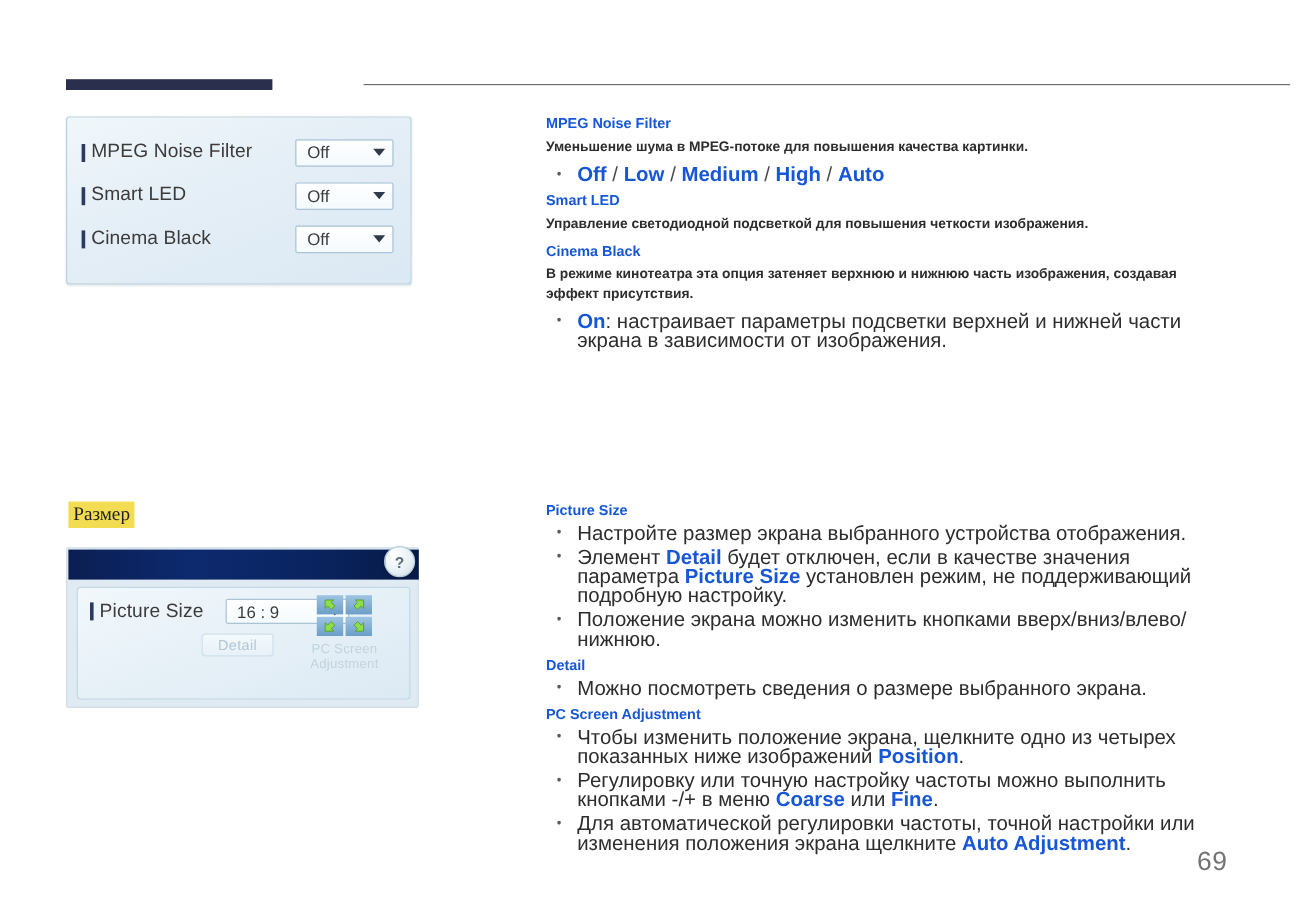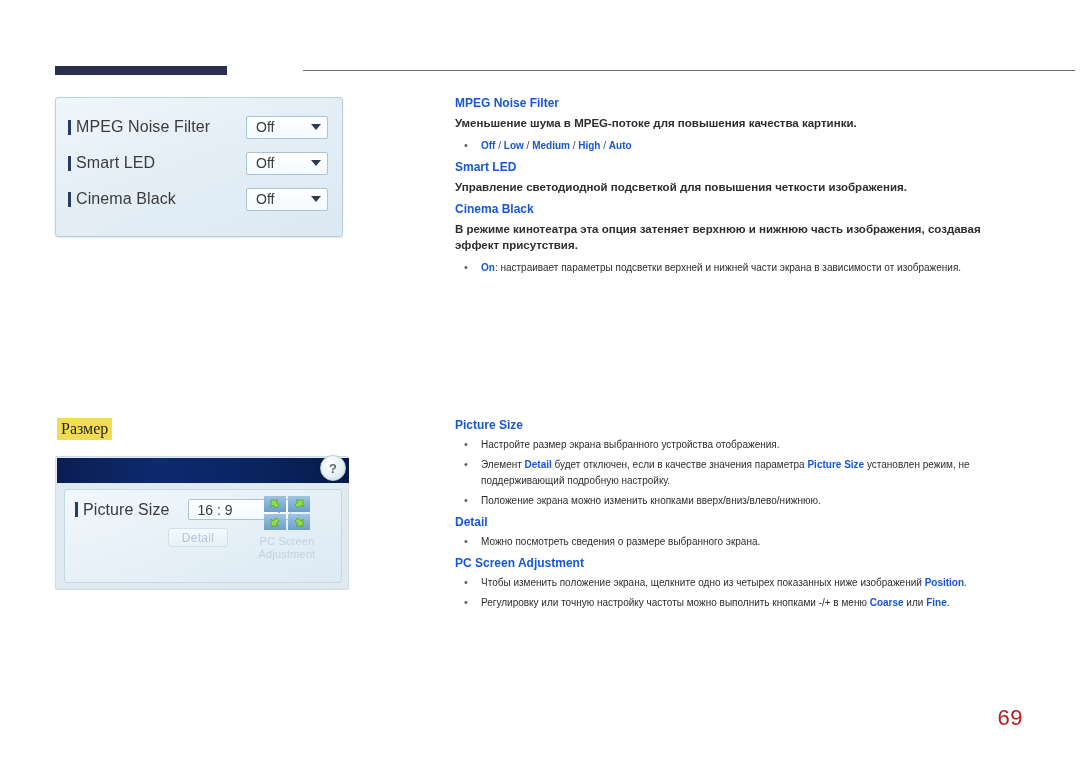--- a/index.html
+++ b/index.html
@@ -254,21 +254,21 @@
   }
   ul.bullets {
     margin: 0 0 6px 0;
     padding: 0;
     list-style: none;
   }
   ul.bullets li {
     position: relative;
     padding-left: 26px;
     margin-bottom: 5px;
-    font-size: 10px;
+    font-size: 17px;
     line-height: 16px;
     color: #2d2d2d;
   }
   ul.bullets li:before {
     content: "\2022";
     position: absolute;
     left: 9px;
     top: -1px;
     color: #5a5a5a;
     font-size: 11px;
@@ -277,21 +277,21 @@
   .b { color: #1757d6; font-weight: bold; }
   .sep { color: #4a4a4a; font-weight: normal; }
   .gap-before { margin-top: 9px; }
 
   
   #page-number {
     position: absolute;
     right: 57px;
     top: 705px;
     font-size: 22px;
-    color: #b91c1c;
+    color: #737373;
     letter-spacing: .5px;
   }
 </style>
 </head>
 <body>
 
 <div class="header-rule">
   <div class="thick"></div>
   <div class="thin"></div>
 </div>
@@ -413,17 +413,18 @@
 
   <h3 class="sec gap-before">Detail</h3>
   <ul class="bullets">
     <li class="tight">Можно посмотреть сведения о размере выбранного экрана.</li>
   </ul>
 
   <h3 class="sec gap-before">PC Screen Adjustment</h3>
   <ul class="bullets">
     <li class="tight"><span>Чтобы изменить положение экрана, щелкните одно из четырех показанных ниже изображений </span><span class="b">Position</span><span>.</span></li>
     <li class="tight"><span>Регулировку или точную настройку частоты можно выполнить кнопками -/+ в меню </span><span class="b">Coarse</span><span> или </span><span class="b">Fine</span><span>.</span></li>
+    <li class="tight"><span>Для автоматической регулировки частоты, точной настройки или изменения положения экрана щелкните </span><span class="b">Auto Adjustment</span><span>.</span></li>
   </ul>
 
 </div>
 
 <div id="page-number">69</div>
 
 </body></html>

